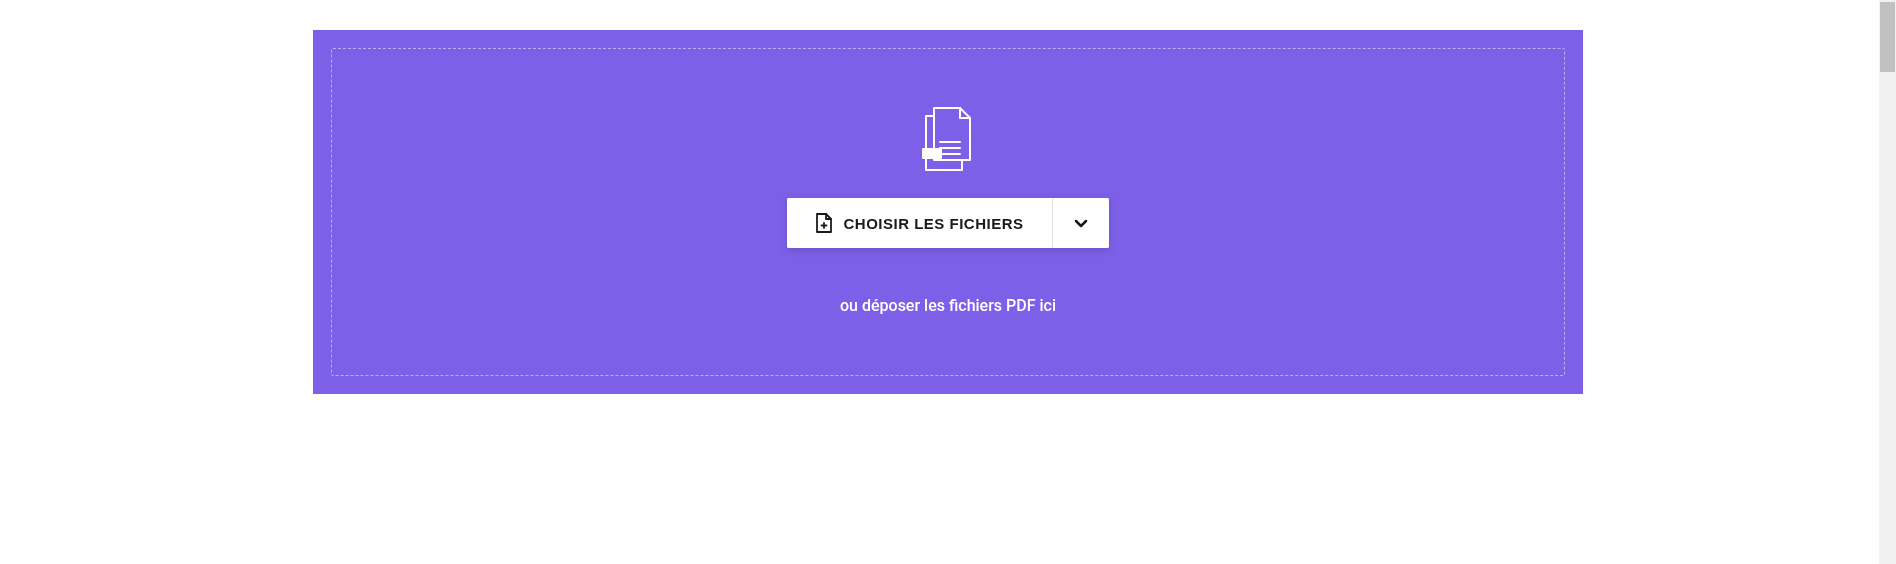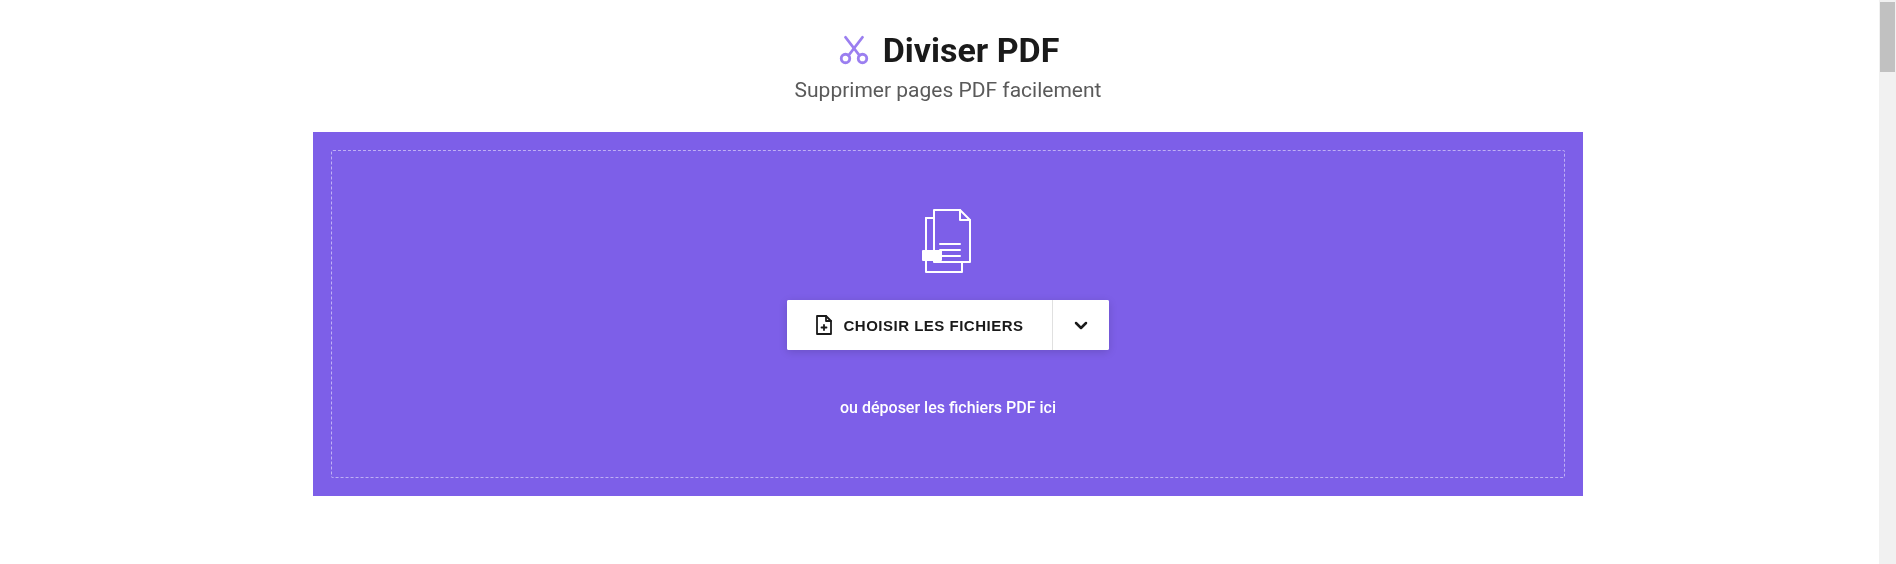--- a/index.html
+++ b/index.html
@@ -128,34 +128,20 @@
       width: 15px;
       height: 70px;
       background: #c1c1c1;
       border-radius: 0;
     }
   </style>
 </head>
 <body>
 
 <div class="page-container">
-  <div class="header">
-    <div class="title-row">
-      <span class="scissors-icon">
-        <svg viewBox="0 0 24 24" width="34" height="34" fill="none" stroke="#9b7ff0" stroke-width="2" stroke-linecap="round" stroke-linejoin="round">
-          <circle cx="6" cy="18" r="3"></circle>
-          <circle cx="18" cy="18" r="3"></circle>
-          <line x1="8.12" y1="15.88" x2="18" y2="3"></line>
-          <line x1="15.88" y1="15.88" x2="6" y2="3"></line>
-        </svg>
-      </span>
-      <h1 class="page-title">Diviser PDF</h1>
-    </div>
-    <p class="page-subtitle">Supprimer pages PDF facilement</p>
-  </div>
 
   <div class="dropzone-wrapper">
     <div class="dropzone">
       <span class="pdf-stack-icon">
         <svg viewBox="0 0 64 72" width="64" height="72" fill="none" stroke="#ffffff" stroke-width="2" stroke-linecap="round" stroke-linejoin="round">
           <path d="M18 4 H44 L54 14 V56 H18 Z"></path>
           <path d="M44 4 V14 H54"></path>
           <path d="M10 12 V66 H46 V56"></path>
           <path d="M10 12 H18"></path>
           <rect x="6" y="44" width="20" height="11" rx="1" fill="#ffffff" stroke="none"></rect>

